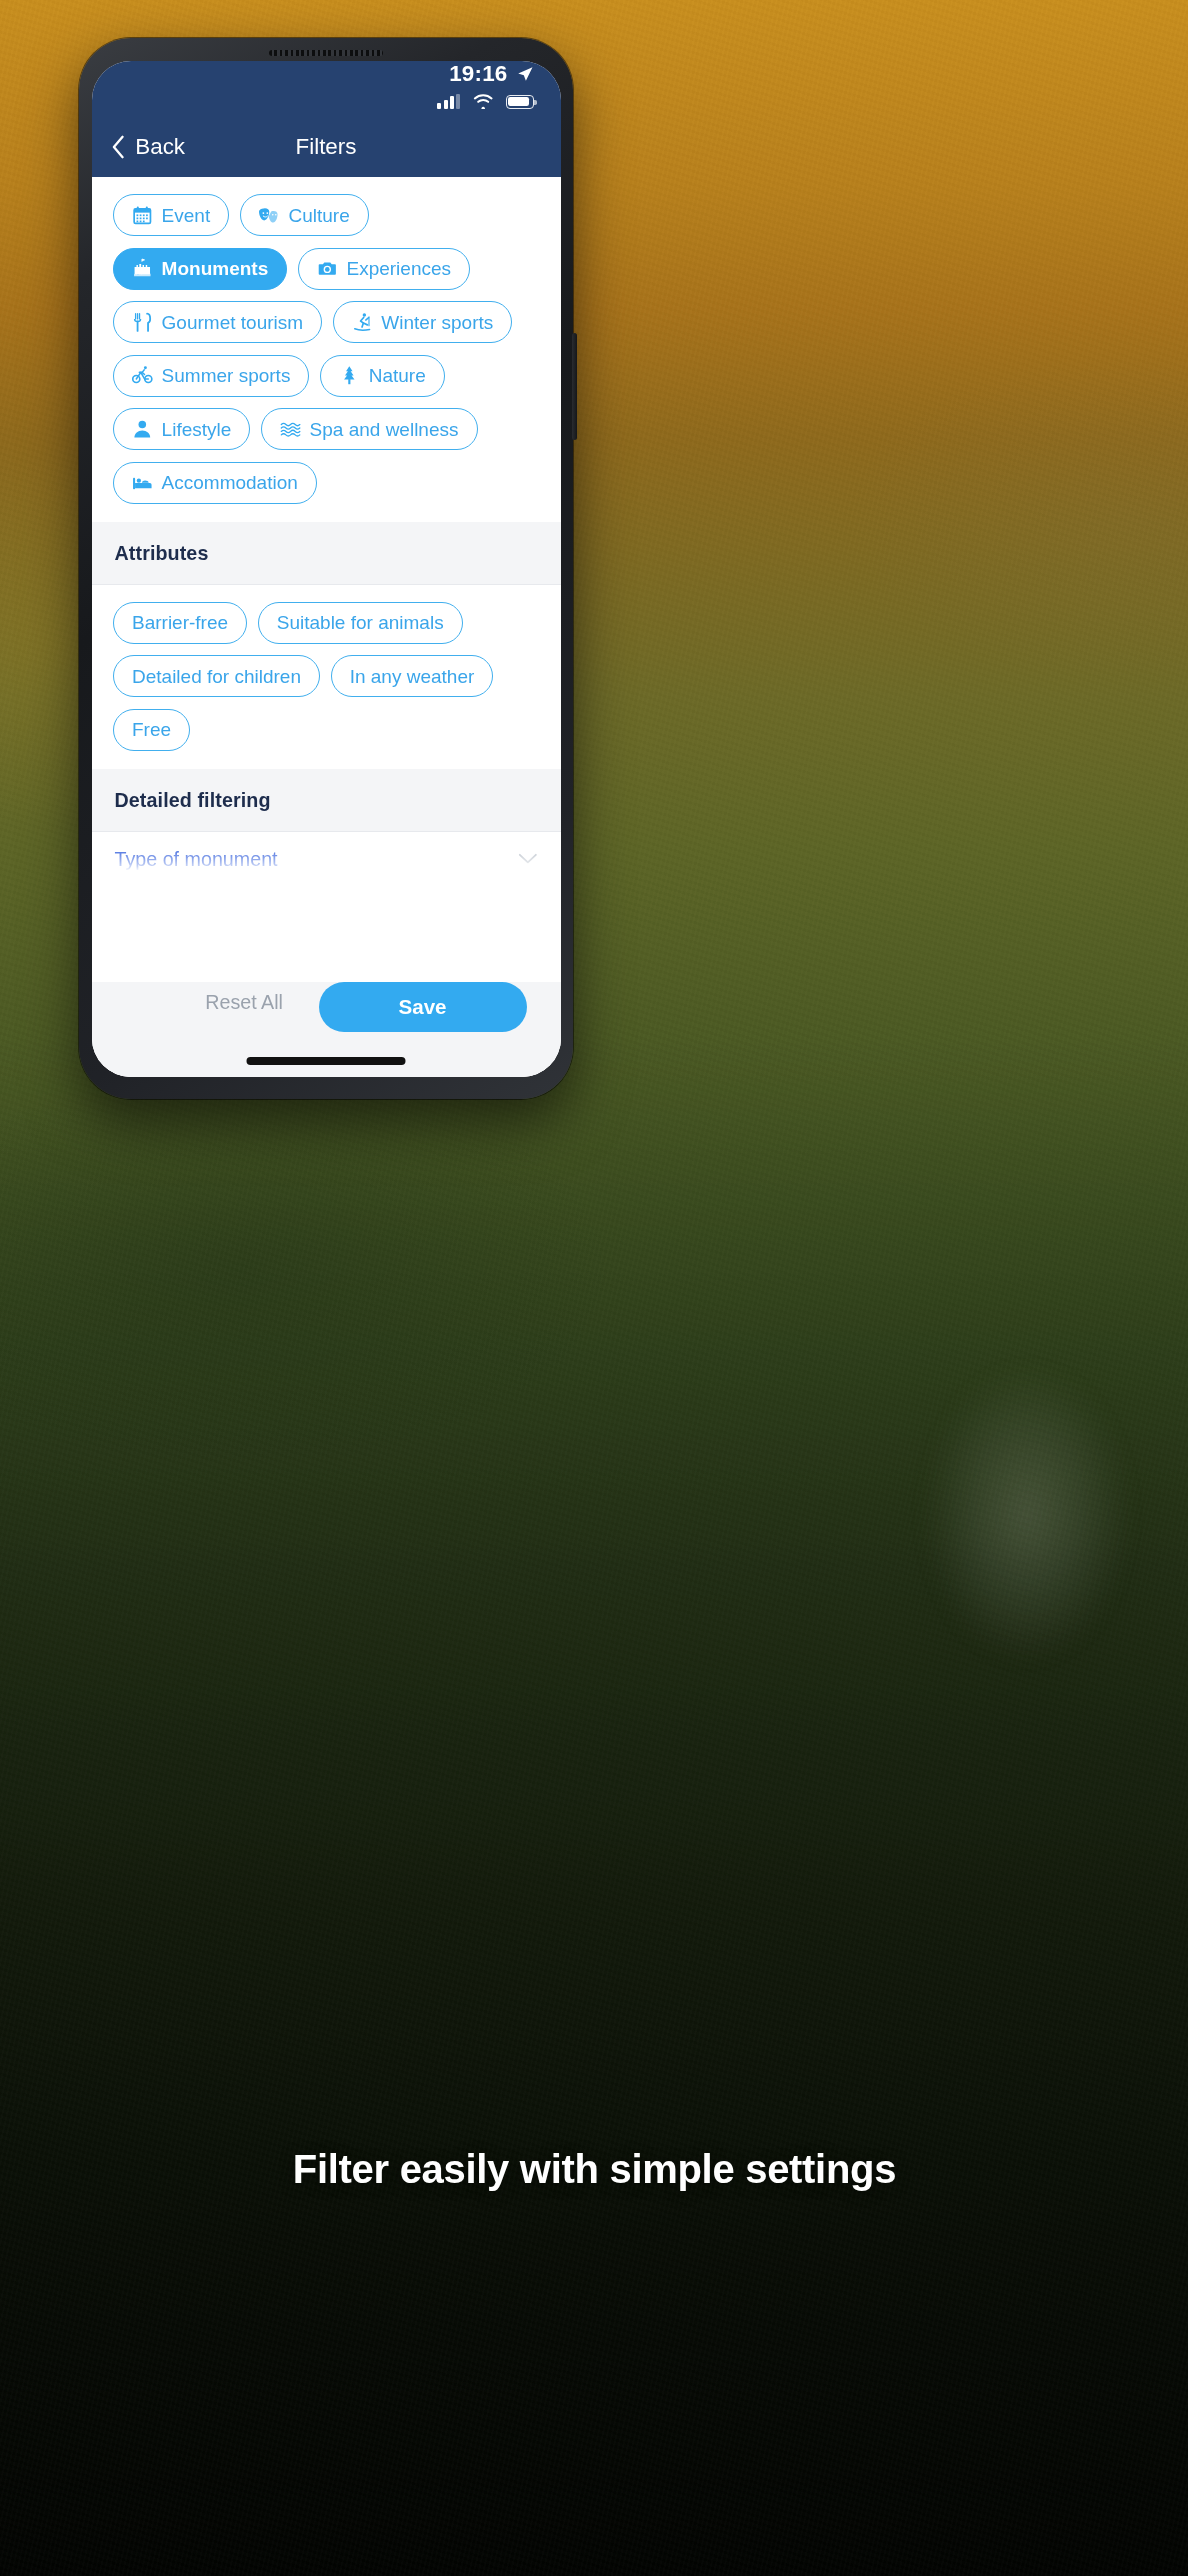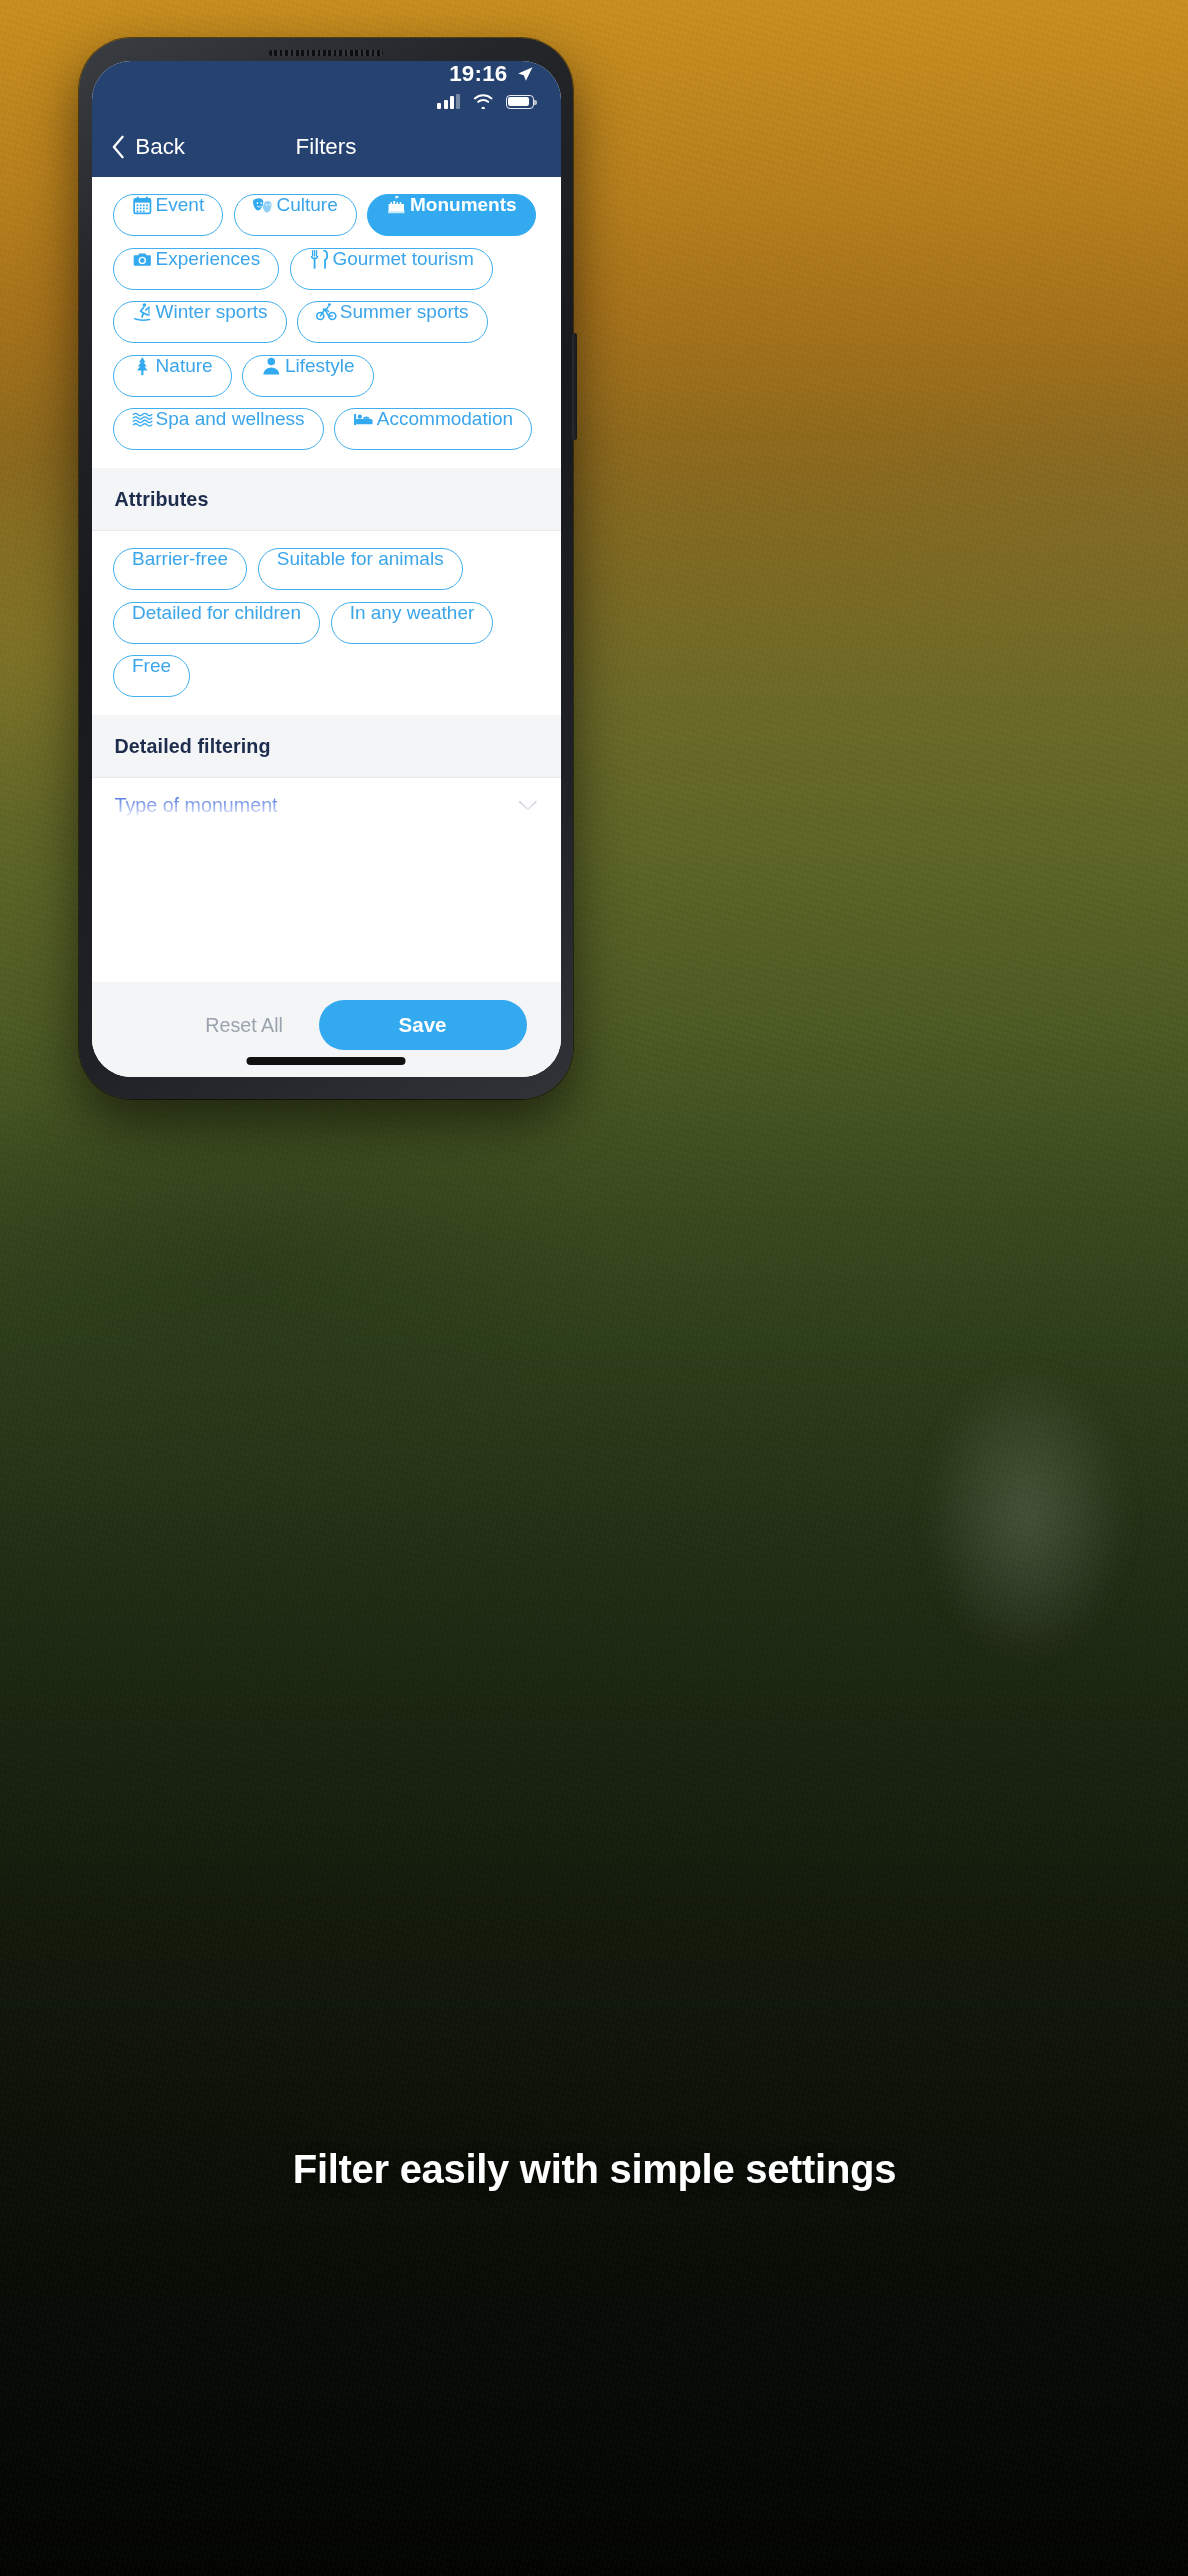--- a/index.html
+++ b/index.html
@@ -137,21 +137,21 @@
     font-size:19.7px; font-weight:700; color:#1e2d4d;
     letter-spacing:0.1px;
   }
   .chip-wrap {
     background:#fff;
     padding:17px 21.5px 18px 21.5px;
     display:flex; flex-wrap:wrap; gap:11.6px 10.7px;
     align-content:flex-start;
   }
   .chip {
-    display:inline-flex; gap:3px;
+    display:inline-flex; align-items:center; gap:9px;
     border:1.4px solid #41afee;
     border-radius:27px;
     padding:0 18px;
     height:42px;
     color:#3aa5ea;
     font-size:19px;
     background:#fff;
     white-space:nowrap;
     cursor:pointer;
     line-height:1;
@@ -168,21 +168,21 @@
     position:relative;
     -webkit-mask-image:linear-gradient(180deg,#000 0%,#000 30%,rgba(0,0,0,.25) 88%,rgba(0,0,0,0) 100%);
     mask-image:linear-gradient(180deg,#000 0%,#000 30%,rgba(0,0,0,.25) 88%,rgba(0,0,0,0) 100%);
   }
   #detailed-chevron { width:19.7px; height:11.6px; display:block; }
 
   
   #actionbar {
     position:absolute; left:0; right:0; bottom:0;
     height:95px; background:#f4f5f7;
-    display:flex; align-items:center; justify-content:flex-end;
+    display:flex; align-items:flex-start; justify-content:flex-end;
     gap:23px; padding:0 34px 9px 0;
   }
   #reset-btn { color:#9aa2ad; font-size:19.7px; cursor:pointer; padding:9px 12.5px; }
   #save-btn {
     width:208px; height:50px; border-radius:25px;
     background:#33aaf0; color:#fff;
     font-size:20.6px; font-weight:700;
     display:flex; align-items:center; justify-content:center;
     cursor:pointer; border:none;
     font-family:"Liberation Sans", sans-serif;

